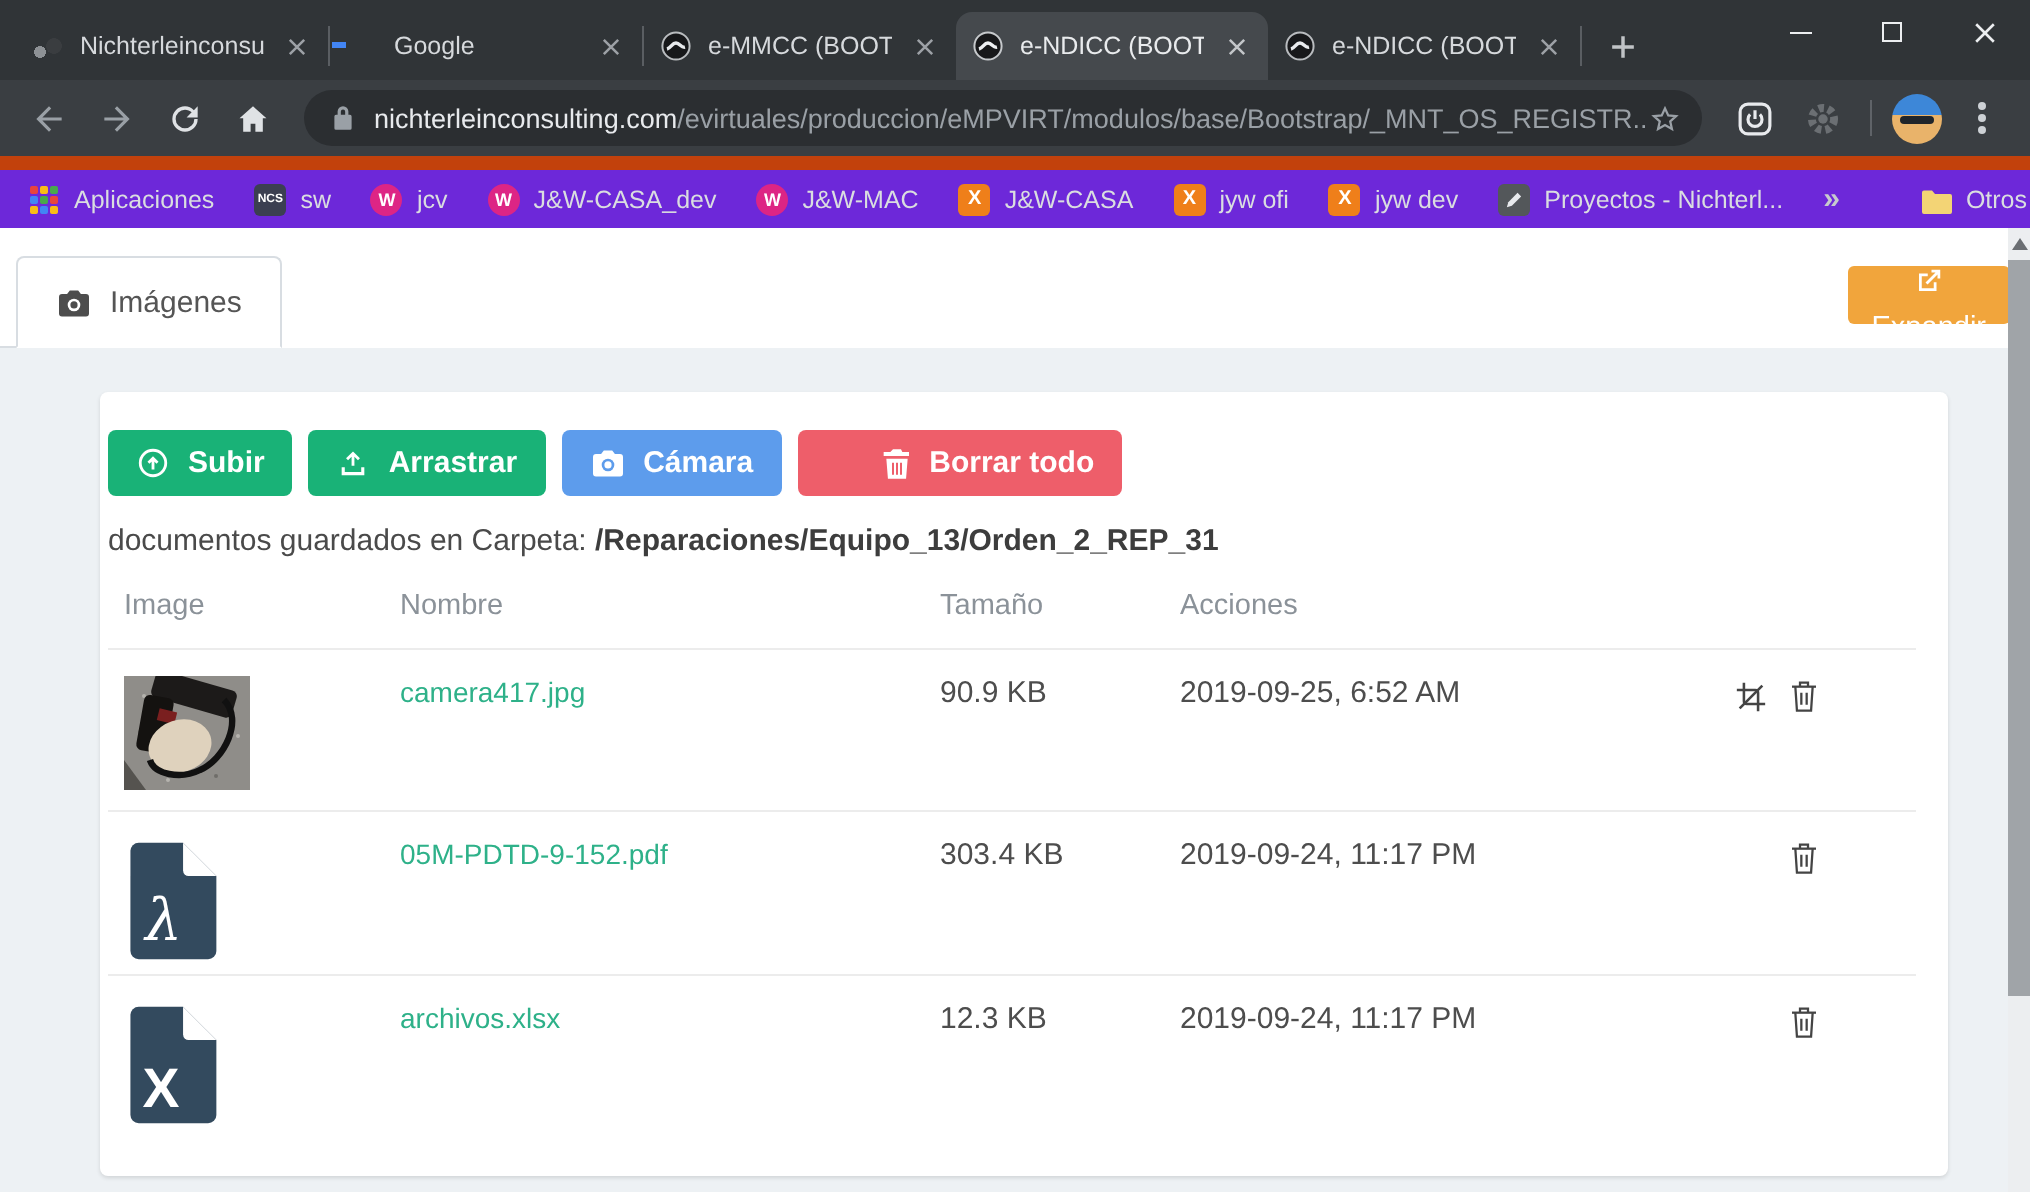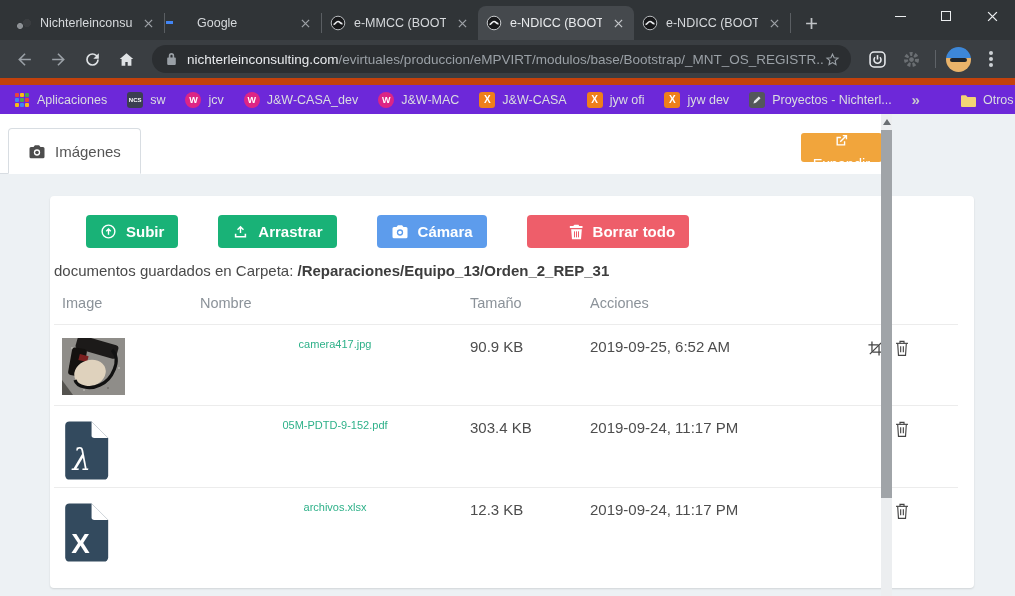--- a/index.html
+++ b/index.html
@@ -44,44 +44,44 @@
   .apps-grid { display:grid; grid-template-columns:4px 4px 4px; grid-gap:1px; width:auto; height:auto; background:none; }
   .apps-grid i { width:4px; height:4px; border-radius:1px; }
   .ncs { background:#3b3f51; font-size:6px; }
   .wamp { background:#dd2585; border-radius:50%; font-size:9px; }
   .xampp { background:#ef7f1a; font-size:10px; }
   .pencil { background:#53575a; }
   .chevrons { margin-left:auto; color:#c7cacd; font-size:15px; font-weight:bold; }
   .bm-divider { width:1px; height:20px; background:#5f6368; }
 
   
-  .page { position:absolute; top:114px; left:0; width:892px; height:482px; background:#edf1f4; }
+  .page { position:absolute; top:114px; left:0; width:1015px; height:482px; background:#edf1f4; }
   .page-head { position:absolute; top:0; left:0; width:100%; height:60px; background:#fff; }
   .nav-tabs { position:absolute; left:0; bottom:0; display:inline-flex; align-items:flex-end; padding-left:8px; border-bottom:1px solid #d8dde2; }
   .ptab { height:46px; display:flex; align-items:center; gap:9px; font-size:15px; padding:0 19px; cursor:pointer; }
   .ptab.active { color:#555; background:#fff; border:1px solid #d8dde2; border-bottom:1px solid #fff; border-radius:4px 4px 0 0; margin-bottom:-1px; }
   .ptab.link { color:var(--link-blue,#158cba); }
   .expand-btn { position:absolute; right:10px; top:19px; height:29px; display:flex; align-items:center; gap:8px; background:var(--orange,#f1a53c); color:#fff; font-size:14.5px; padding:0 12px; border-radius:3px; border:none; cursor:pointer;flex-direction:column; }
 
   .card { position:absolute; left:50px; top:82px; width:924px; height:392px; background:#fff; border-radius:4px; box-shadow:0 1px 2px rgba(0,0,0,.12); padding:19px 16px 0 4px; }
   .btn-row { display:flex; gap:8px; }
-  .btn { height:33px; display:flex; align-items:center; gap:9px; border:none; border-radius:4px; color:#fff; font-size:15px; font-weight:bold; padding:0 14px; font-family:"Liberation Sans",sans-serif; cursor:pointer;margin-left:32px; }
+  .btn { height:33px; display:flex; align-items:center; gap:9px; border:none; border-radius:4px; color:#fff; font-size:15px; font-weight:bold; padding:0 14px; font-family:"Liberation Sans",sans-serif; cursor:pointer; }
   .btn.green { background:var(--green,#19b277); }
   .btn.blue  { background:var(--blue,#5d9cec); }
   .btn.red   { background:var(--red,#ee5e6a);padding-left:42px; }
 
   .note { margin-top:14px; font-size:15px; color:#4a4a4a; }
   .note b { color:#3d3d3d; }
 
   .ftable { margin-top:16px; }
   .frow, .fhead { display:grid; grid-template-columns:138px 270px 120px 275px 1fr; padding-left:8px; align-items:start; }
   .fhead { color:#8b9299; font-size:14.5px; padding-bottom:13px; }
   .frow { border-top:1px solid #ececec; padding-top:13px; }
   .frow.r1 { height:81px; } .frow.r2 { height:82px; } .frow.r3 { height:99px; }
-  .fname { color:var(--file-link,#2eb189); font-size:11px; text-decoration:none;text-align:center; }
+  .fname { color:var(--file-link,#2eb189); font-size:14px; text-decoration:none; }
   .fsize, .fdate { color:#4d4d4d; font-size:15px; }
   .factions { display:flex; gap:7px; align-items:center; }
   .act-btn { width:20px; height:20px; display:flex; align-items:center; justify-content:center; cursor:pointer; }
   .file-icon-wrap { margin-top:1px; }
 
   
   .scrollbar { position:absolute; right:0; top:0; width:11px; height:482px; background:#eceef0; }
   .sb-arrow { position:absolute; top:5px; left:1.5px; width:0; height:0; border-left:4px solid transparent; border-right:4px solid transparent; border-bottom:6px solid #6a6e72; }
   .sb-thumb { position:absolute; top:16px; left:0; width:11px; height:368px; background:#a0a4a8; }
 </style>

